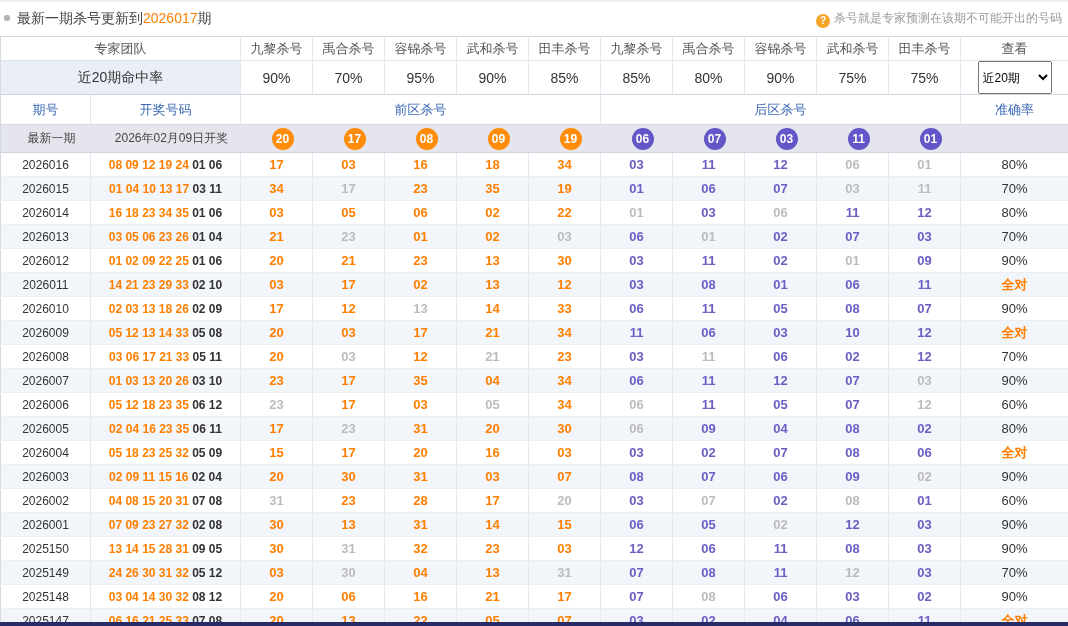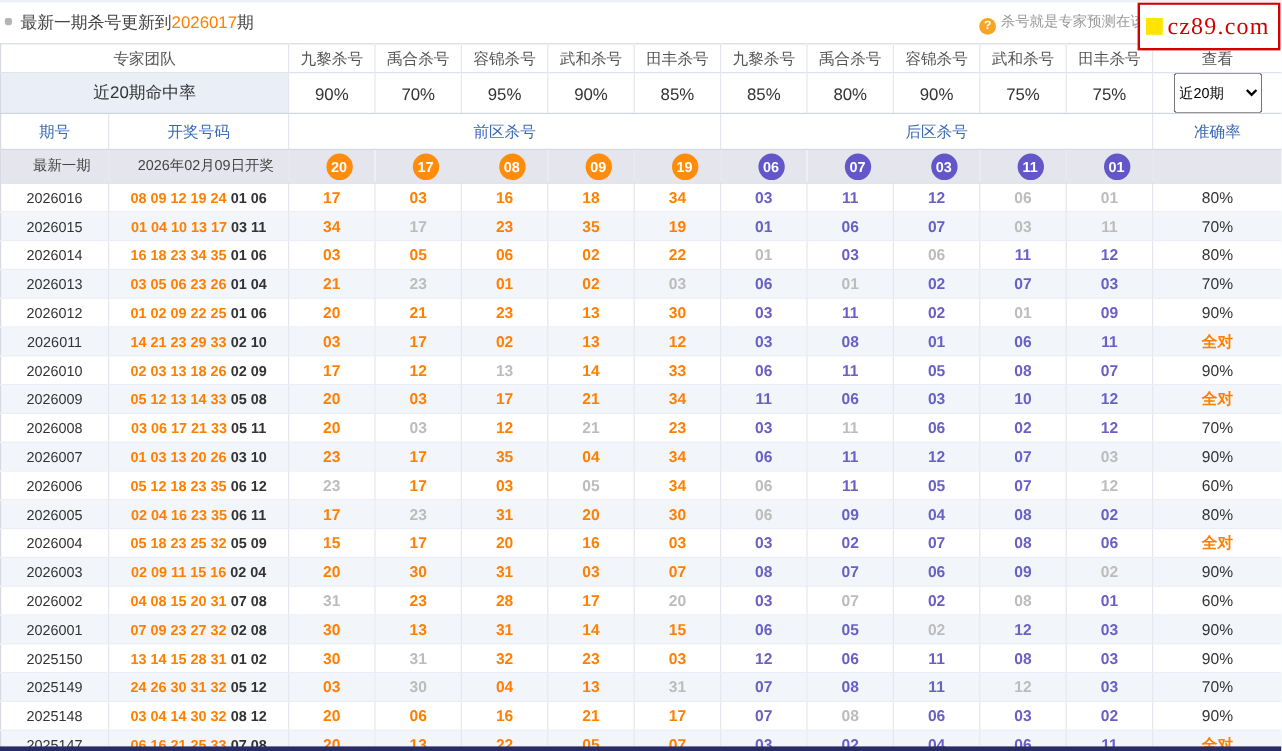--- a/index.html
+++ b/index.html
@@ -50,24 +50,20 @@
 </head>
 <body>
 
 <div id="app">
 
   <div class="title-bar">
     <span class="bullet"></span><span>最新一期杀号更新到</span><span class="period-hl">2026017</span><span>期</span>
 
     <span class="note-wrap"><span class="q-icon">?</span><span>杀号就是专家预测在该期不可能开出的号码</span></span>
 
-    <a class="logo">
-        <span class="logo-sq"></span>
-        <span class="logo-text">cz89.com</span>
-      </a>
   </div>
 
   <table>
     <colgroup>
       <col style="width:90px">
         <col style="width:150px">
       <col style="width:72px">
         <col style="width:72px">
         <col style="width:72px">
         <col style="width:72px">
@@ -367,21 +363,21 @@
           <td><span class="kill front">15</span></td>
           <td><span class="kill back">06</span></td>
           <td><span class="kill back">05</span></td>
           <td><span class="kill back miss">02</span></td>
           <td><span class="kill back">12</span></td>
           <td><span class="kill back">03</span></td>
           <td><span class="acc">90%</span></td>
         </tr>
         <tr class="data-row">
           <td>2025150</td>
-          <td><span class="fd">13 14 15 28 31</span> <span class="bd">01 02</span></td>
+          <td><span class="fd">13 14 15 28 31</span> <span class="bd">09 05</span></td>
           <td><span class="kill front">30</span></td>
           <td><span class="kill front miss">31</span></td>
           <td><span class="kill front">32</span></td>
           <td><span class="kill front">23</span></td>
           <td><span class="kill front">03</span></td>
           <td><span class="kill back">12</span></td>
           <td><span class="kill back">06</span></td>
           <td><span class="kill back">11</span></td>
           <td><span class="kill back">08</span></td>
           <td><span class="kill back">03</span></td>

